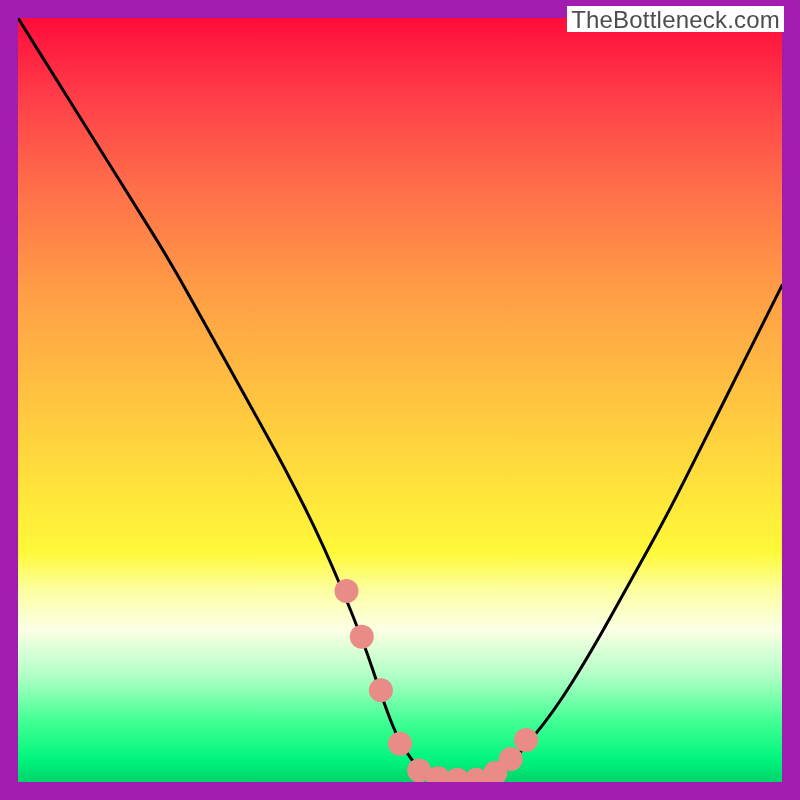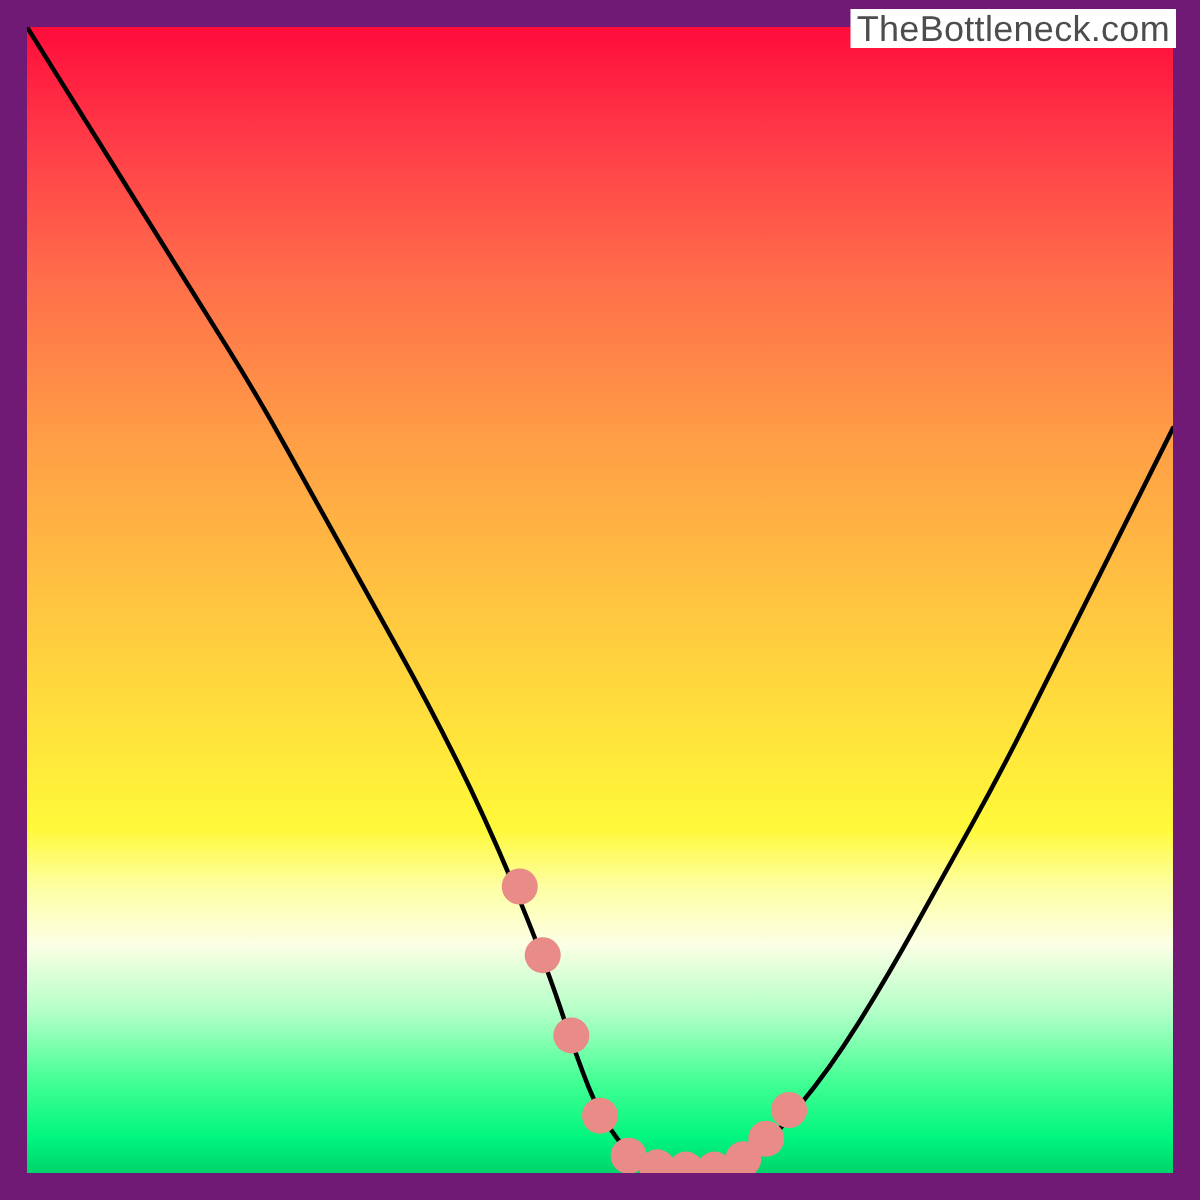--- a/index.html
+++ b/index.html
@@ -7,21 +7,21 @@
     padding: 0;
     width: 800px;
     height: 800px;
     overflow: hidden;
     font-family: Arial, Helvetica, sans-serif;
   }
   .frame {
     position: relative;
     width: 800px;
     height: 800px;
-    background: #701a75;
+    background: #a21caf;
     box-sizing: border-box;
   }
   .plot-bg {
     position: absolute;
     left: 18px;
     top: 18px;
     width: 764px;
     height: 764px;
     background: linear-gradient(to bottom,
       #ff0c3b 0%,

